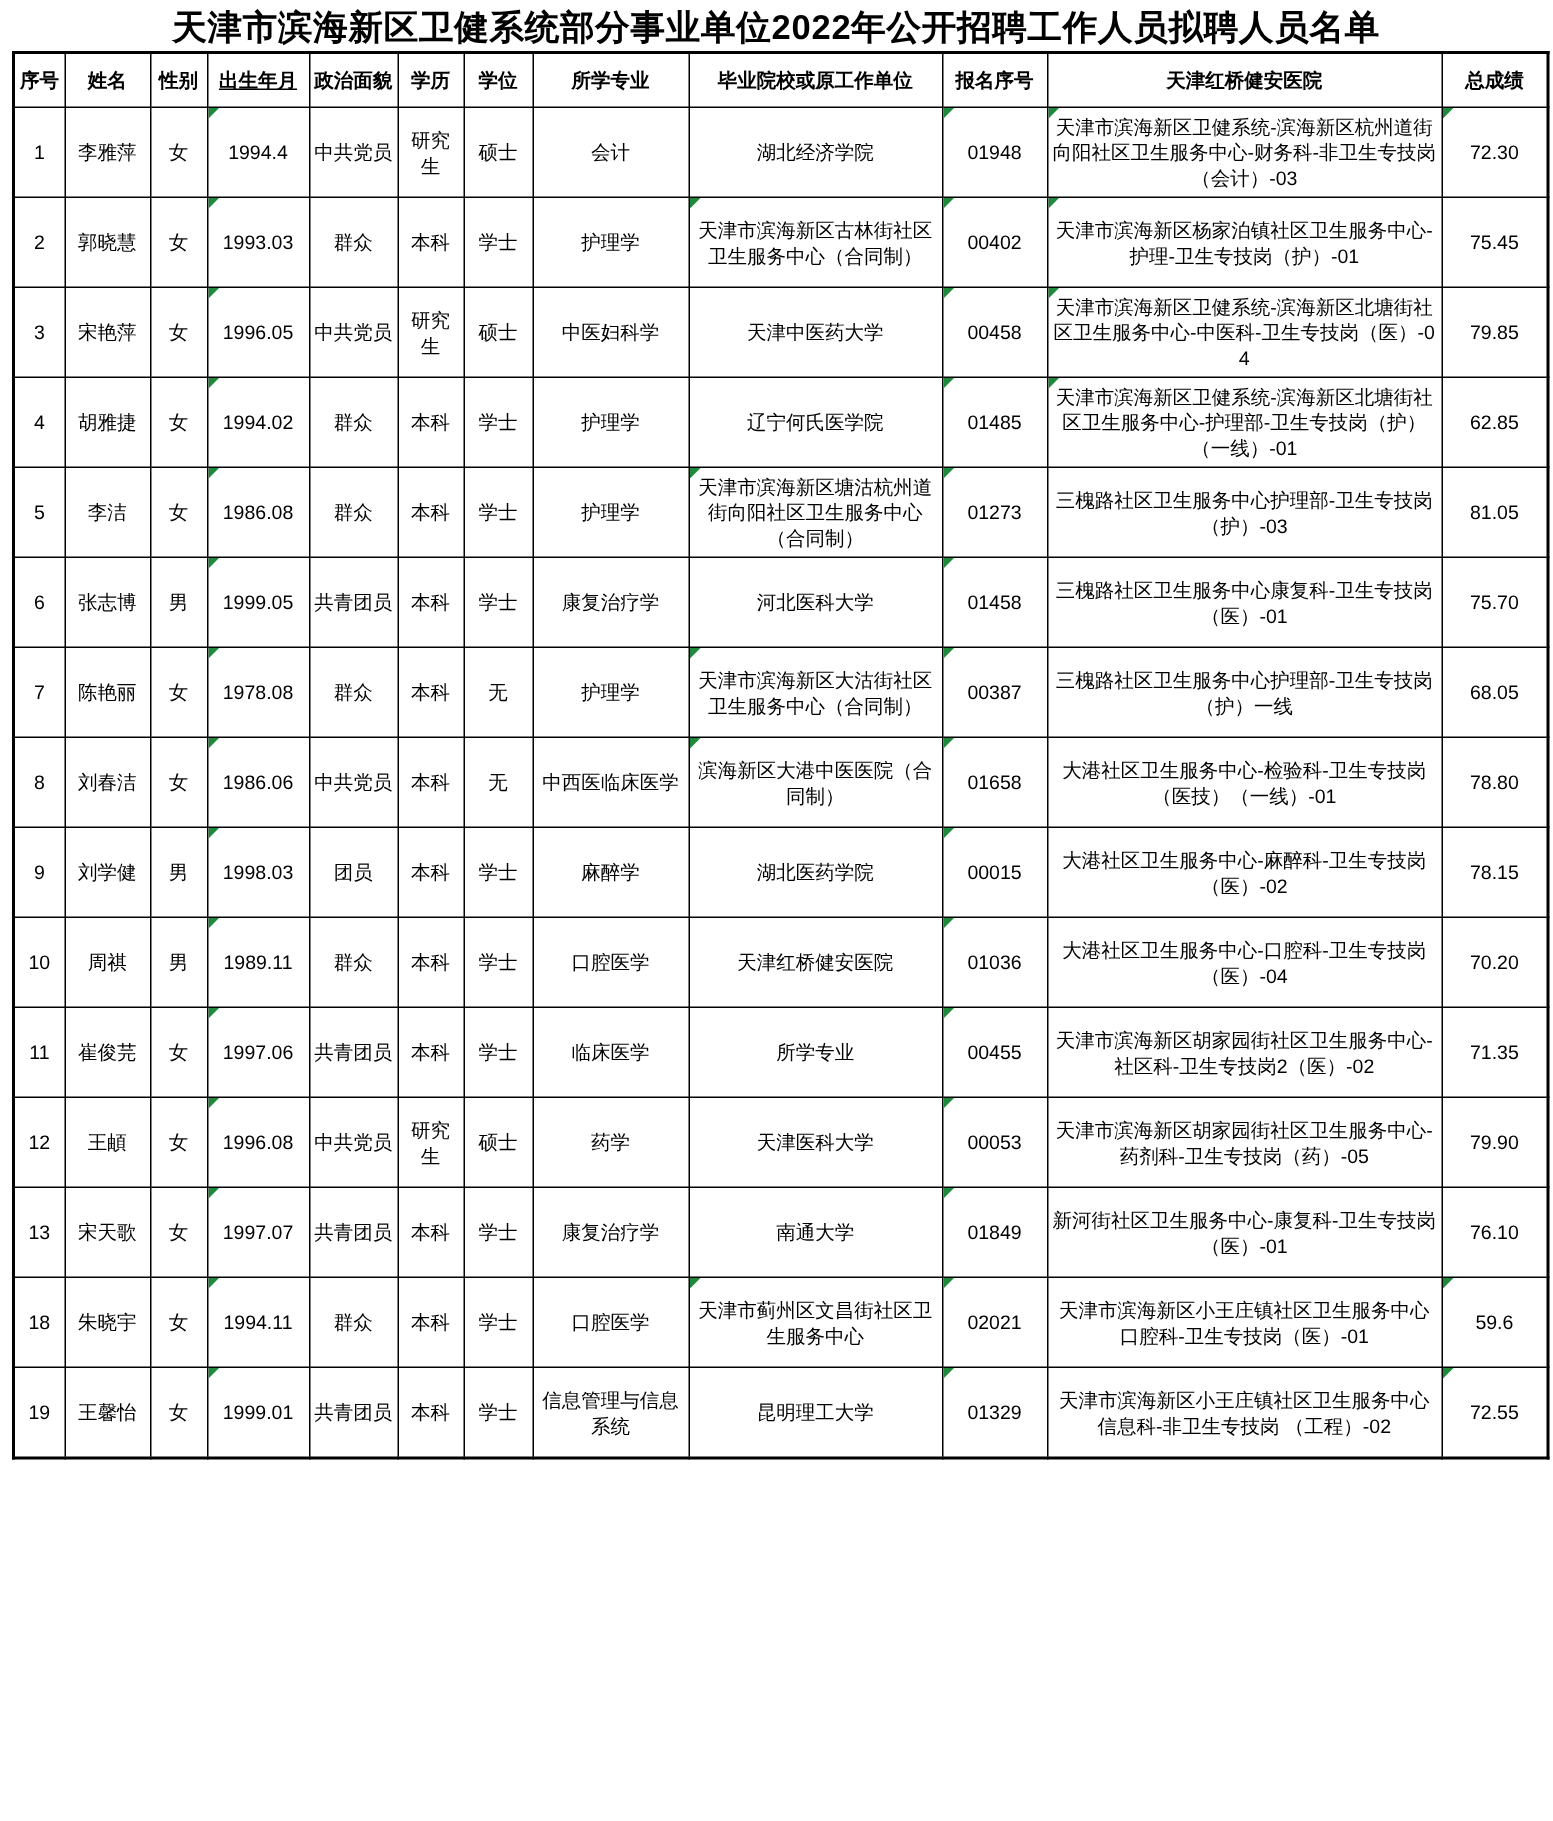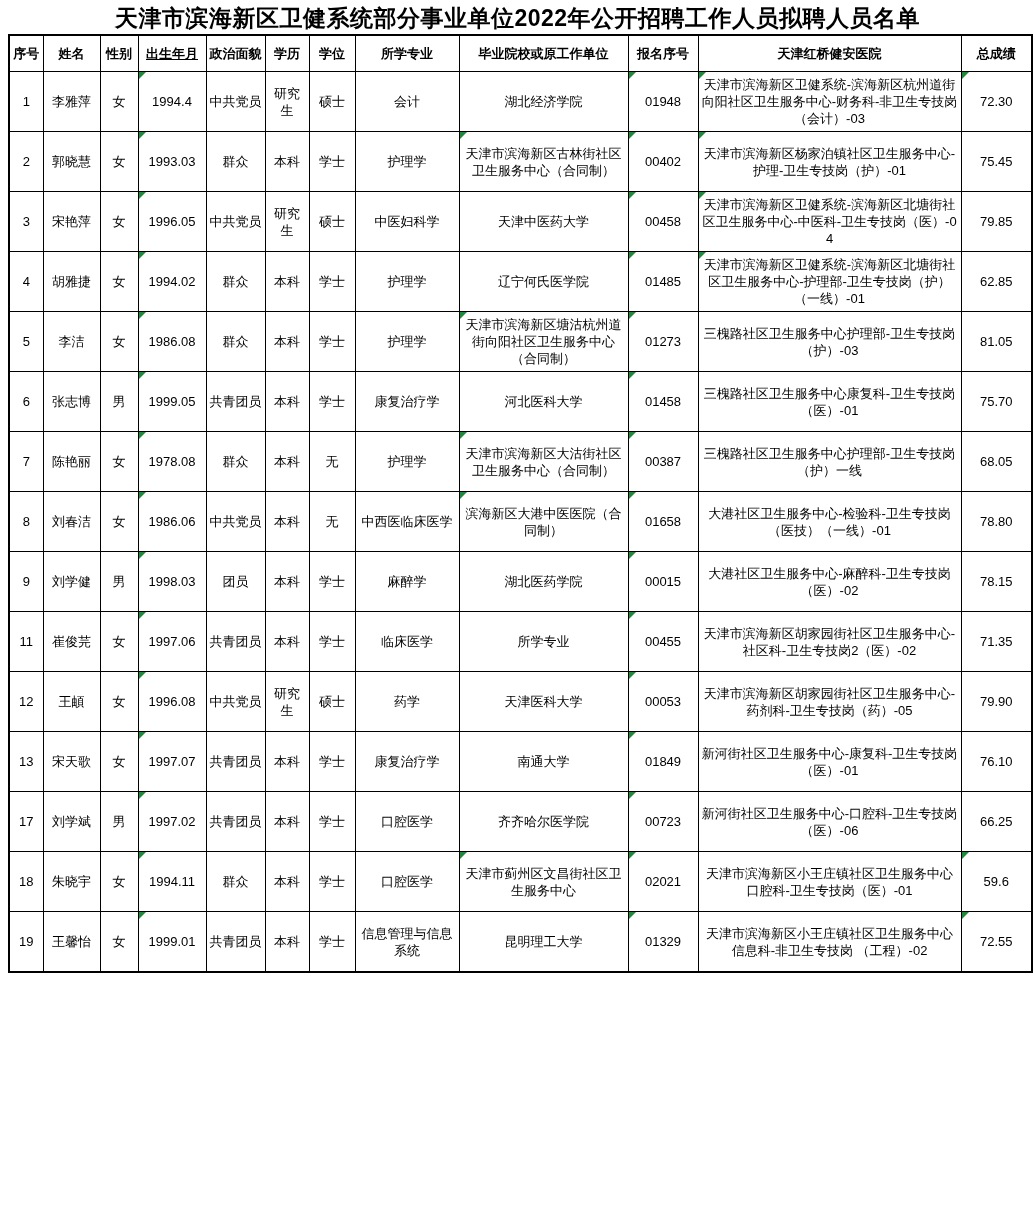--- a/index.html
+++ b/index.html
@@ -220,20 +220,34 @@
     <td class="c-politics">团员</td>
     <td class="c-edu">本科</td>
     <td class="c-degree">学士</td>
     <td class="c-major">麻醉学</td>
     <td class="c-school">湖北医药学院</td>
     <td class="c-reg">00015<span class="tri"></span></td>
     <td class="c-position">大港社区卫生服务中心-麻醉科-卫生专技岗（医）-02</td>
     <td class="c-score">78.15</td>
   </tr>
         <tr class="data-row">
+    <td class="c-no">10</td>
+    <td class="c-name">周祺</td>
+    <td class="c-gender">男</td>
+    <td class="c-birth">1989.11<span class="tri"></span></td>
+    <td class="c-politics">群众</td>
+    <td class="c-edu">本科</td>
+    <td class="c-degree">学士</td>
+    <td class="c-major">口腔医学</td>
+    <td class="c-school">天津红桥健安医院</td>
+    <td class="c-reg">01036<span class="tri"></span></td>
+    <td class="c-position">大港社区卫生服务中心-口腔科-卫生专技岗（医）-04</td>
+    <td class="c-score">70.20</td>
+  </tr>
+        <tr class="data-row">
     <td class="c-no">11</td>
     <td class="c-name">崔俊芫</td>
     <td class="c-gender">女</td>
     <td class="c-birth">1997.06<span class="tri"></span></td>
     <td class="c-politics">共青团员</td>
     <td class="c-edu">本科</td>
     <td class="c-degree">学士</td>
     <td class="c-major">临床医学</td>
     <td class="c-school">所学专业</td>
     <td class="c-reg">00455<span class="tri"></span></td>
@@ -262,34 +276,20 @@
     <td class="c-politics">共青团员</td>
     <td class="c-edu">本科</td>
     <td class="c-degree">学士</td>
     <td class="c-major">康复治疗学</td>
     <td class="c-school">南通大学</td>
     <td class="c-reg">01849<span class="tri"></span></td>
     <td class="c-position">新河街社区卫生服务中心-康复科-卫生专技岗（医）-01</td>
     <td class="c-score">76.10</td>
   </tr>
         <tr class="data-row">
-    <td class="c-no">17</td>
-    <td class="c-name">刘学斌</td>
-    <td class="c-gender">男</td>
-    <td class="c-birth">1997.02<span class="tri"></span></td>
-    <td class="c-politics">共青团员</td>
-    <td class="c-edu">本科</td>
-    <td class="c-degree">学士</td>
-    <td class="c-major">口腔医学</td>
-    <td class="c-school">齐齐哈尔医学院</td>
-    <td class="c-reg">00723<span class="tri"></span></td>
-    <td class="c-position">新河街社区卫生服务中心-口腔科-卫生专技岗（医）-06</td>
-    <td class="c-score">66.25</td>
-  </tr>
-        <tr class="data-row">
     <td class="c-no">18</td>
     <td class="c-name">朱晓宇</td>
     <td class="c-gender">女</td>
     <td class="c-birth">1994.11<span class="tri"></span></td>
     <td class="c-politics">群众</td>
     <td class="c-edu">本科</td>
     <td class="c-degree">学士</td>
     <td class="c-major">口腔医学</td>
     <td class="c-school">天津市蓟州区文昌街社区卫生服务中心<span class="tri"></span></td>
     <td class="c-reg">02021<span class="tri"></span></td>

